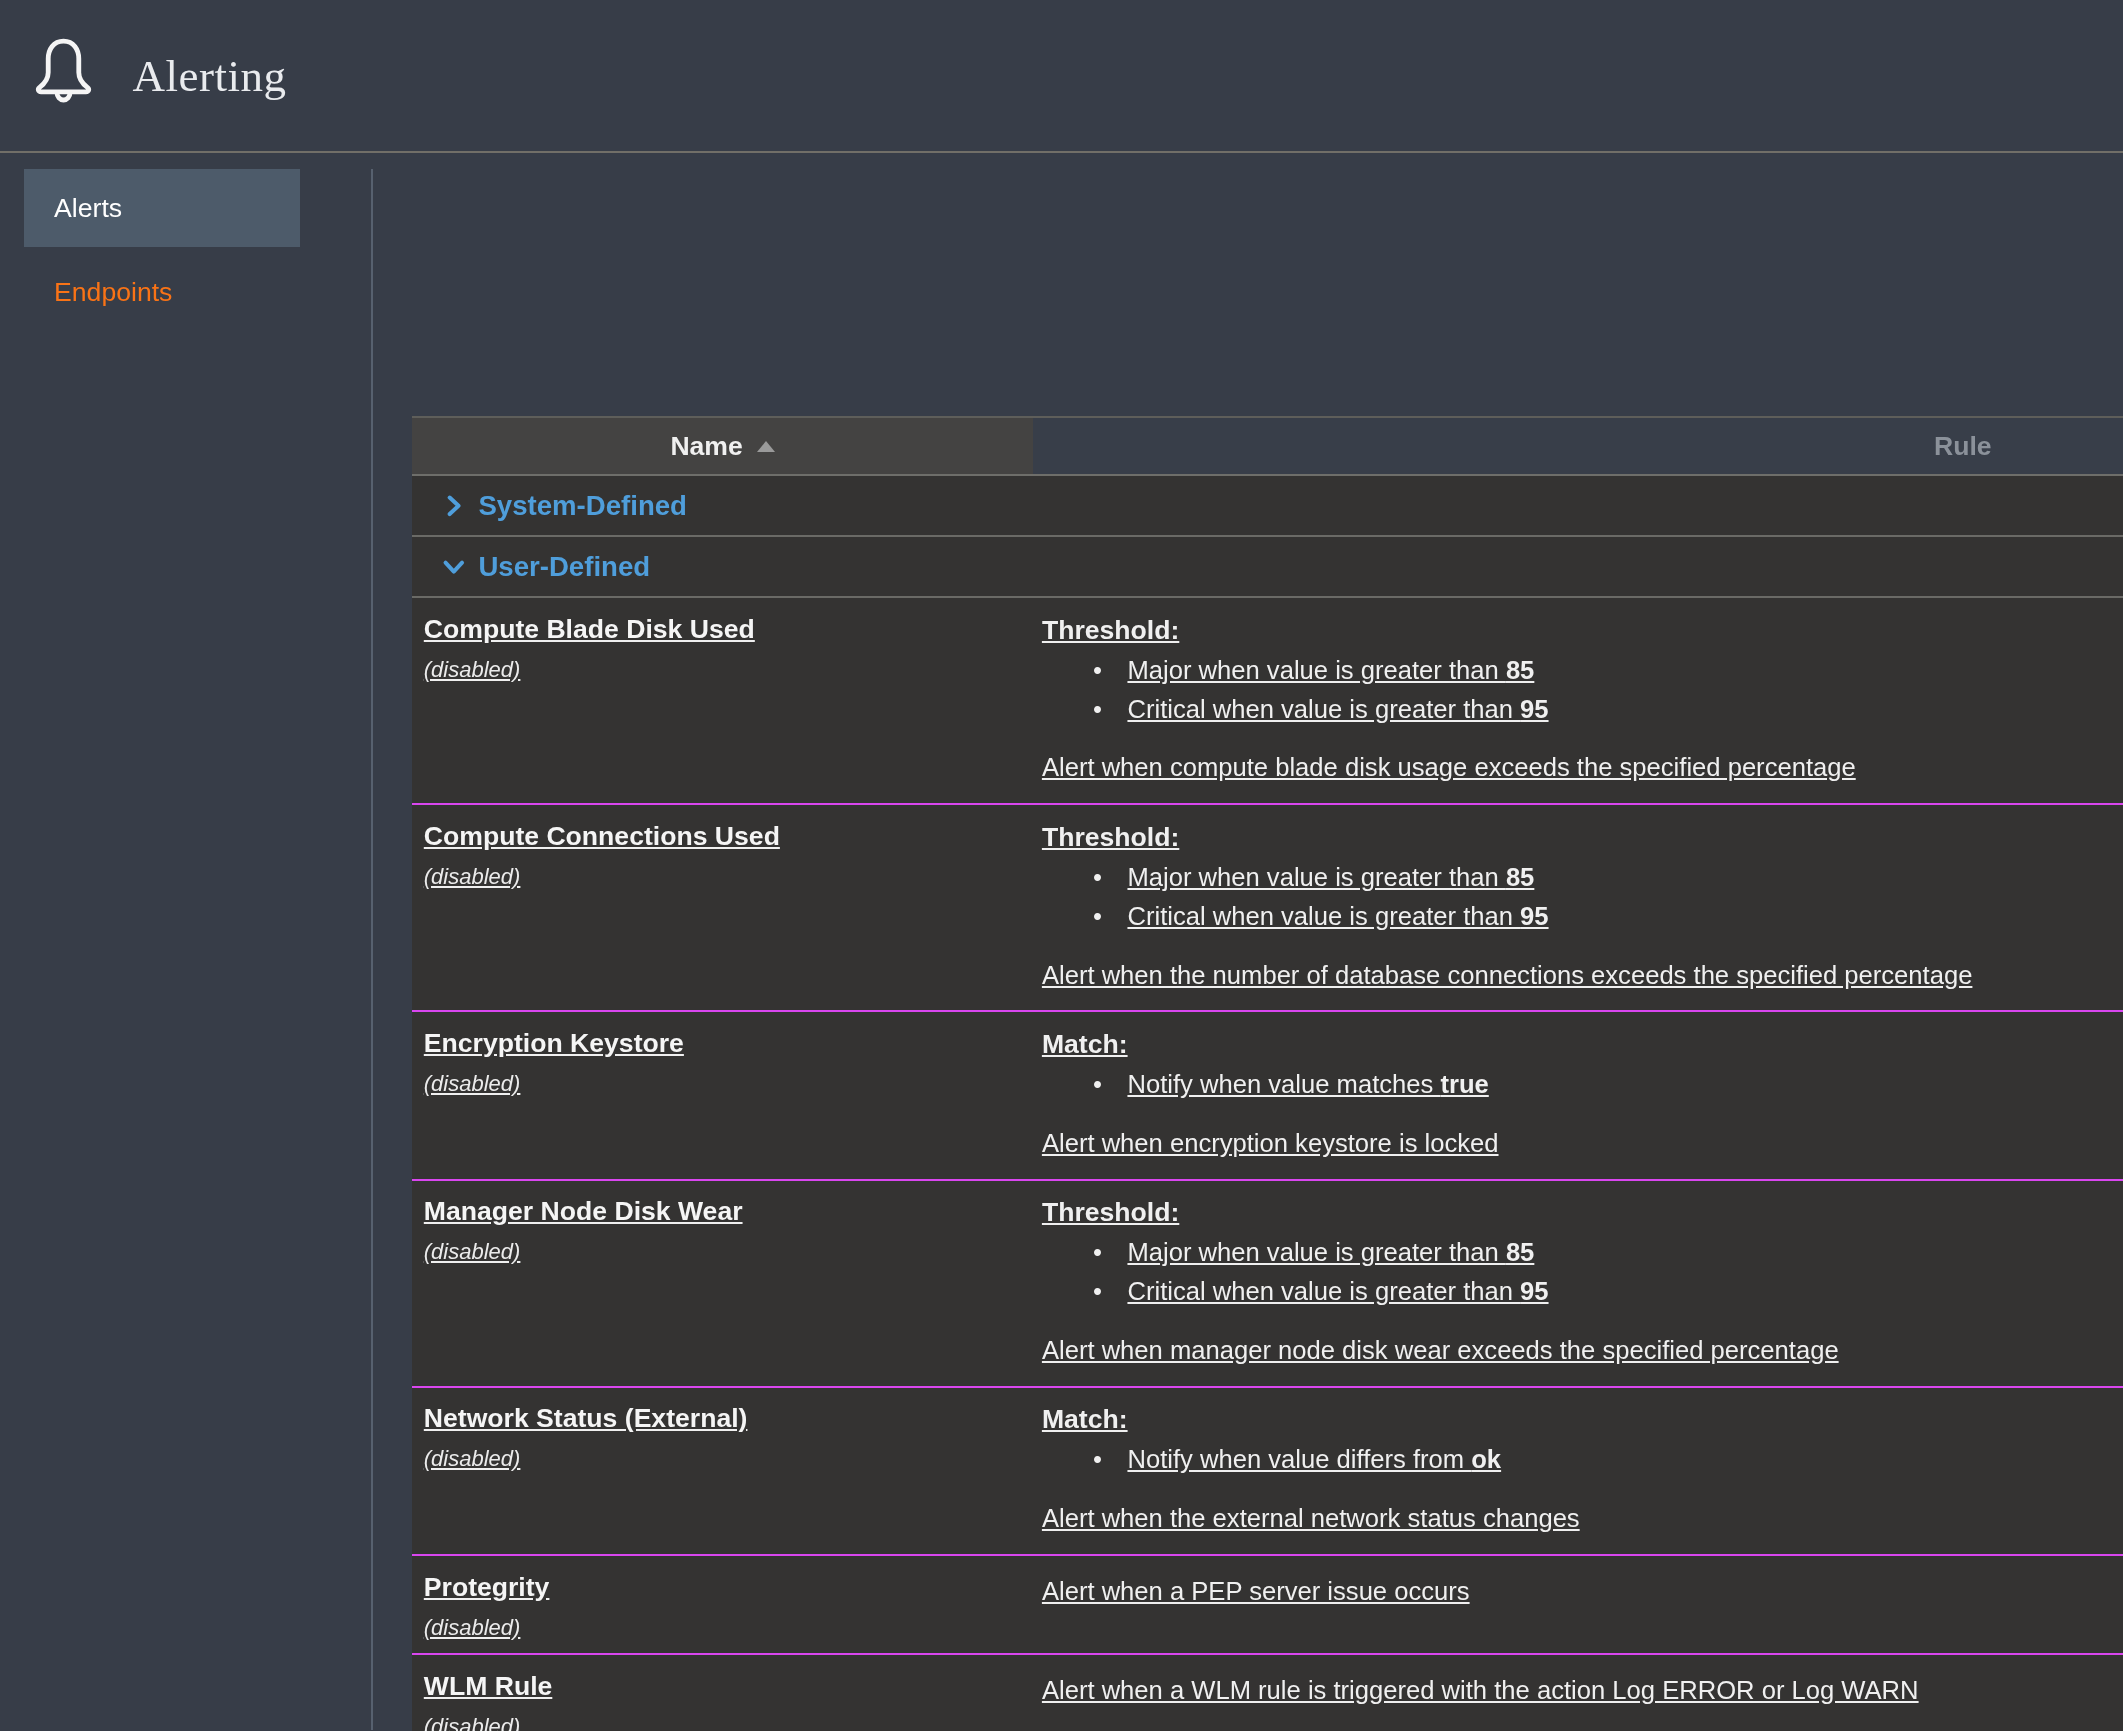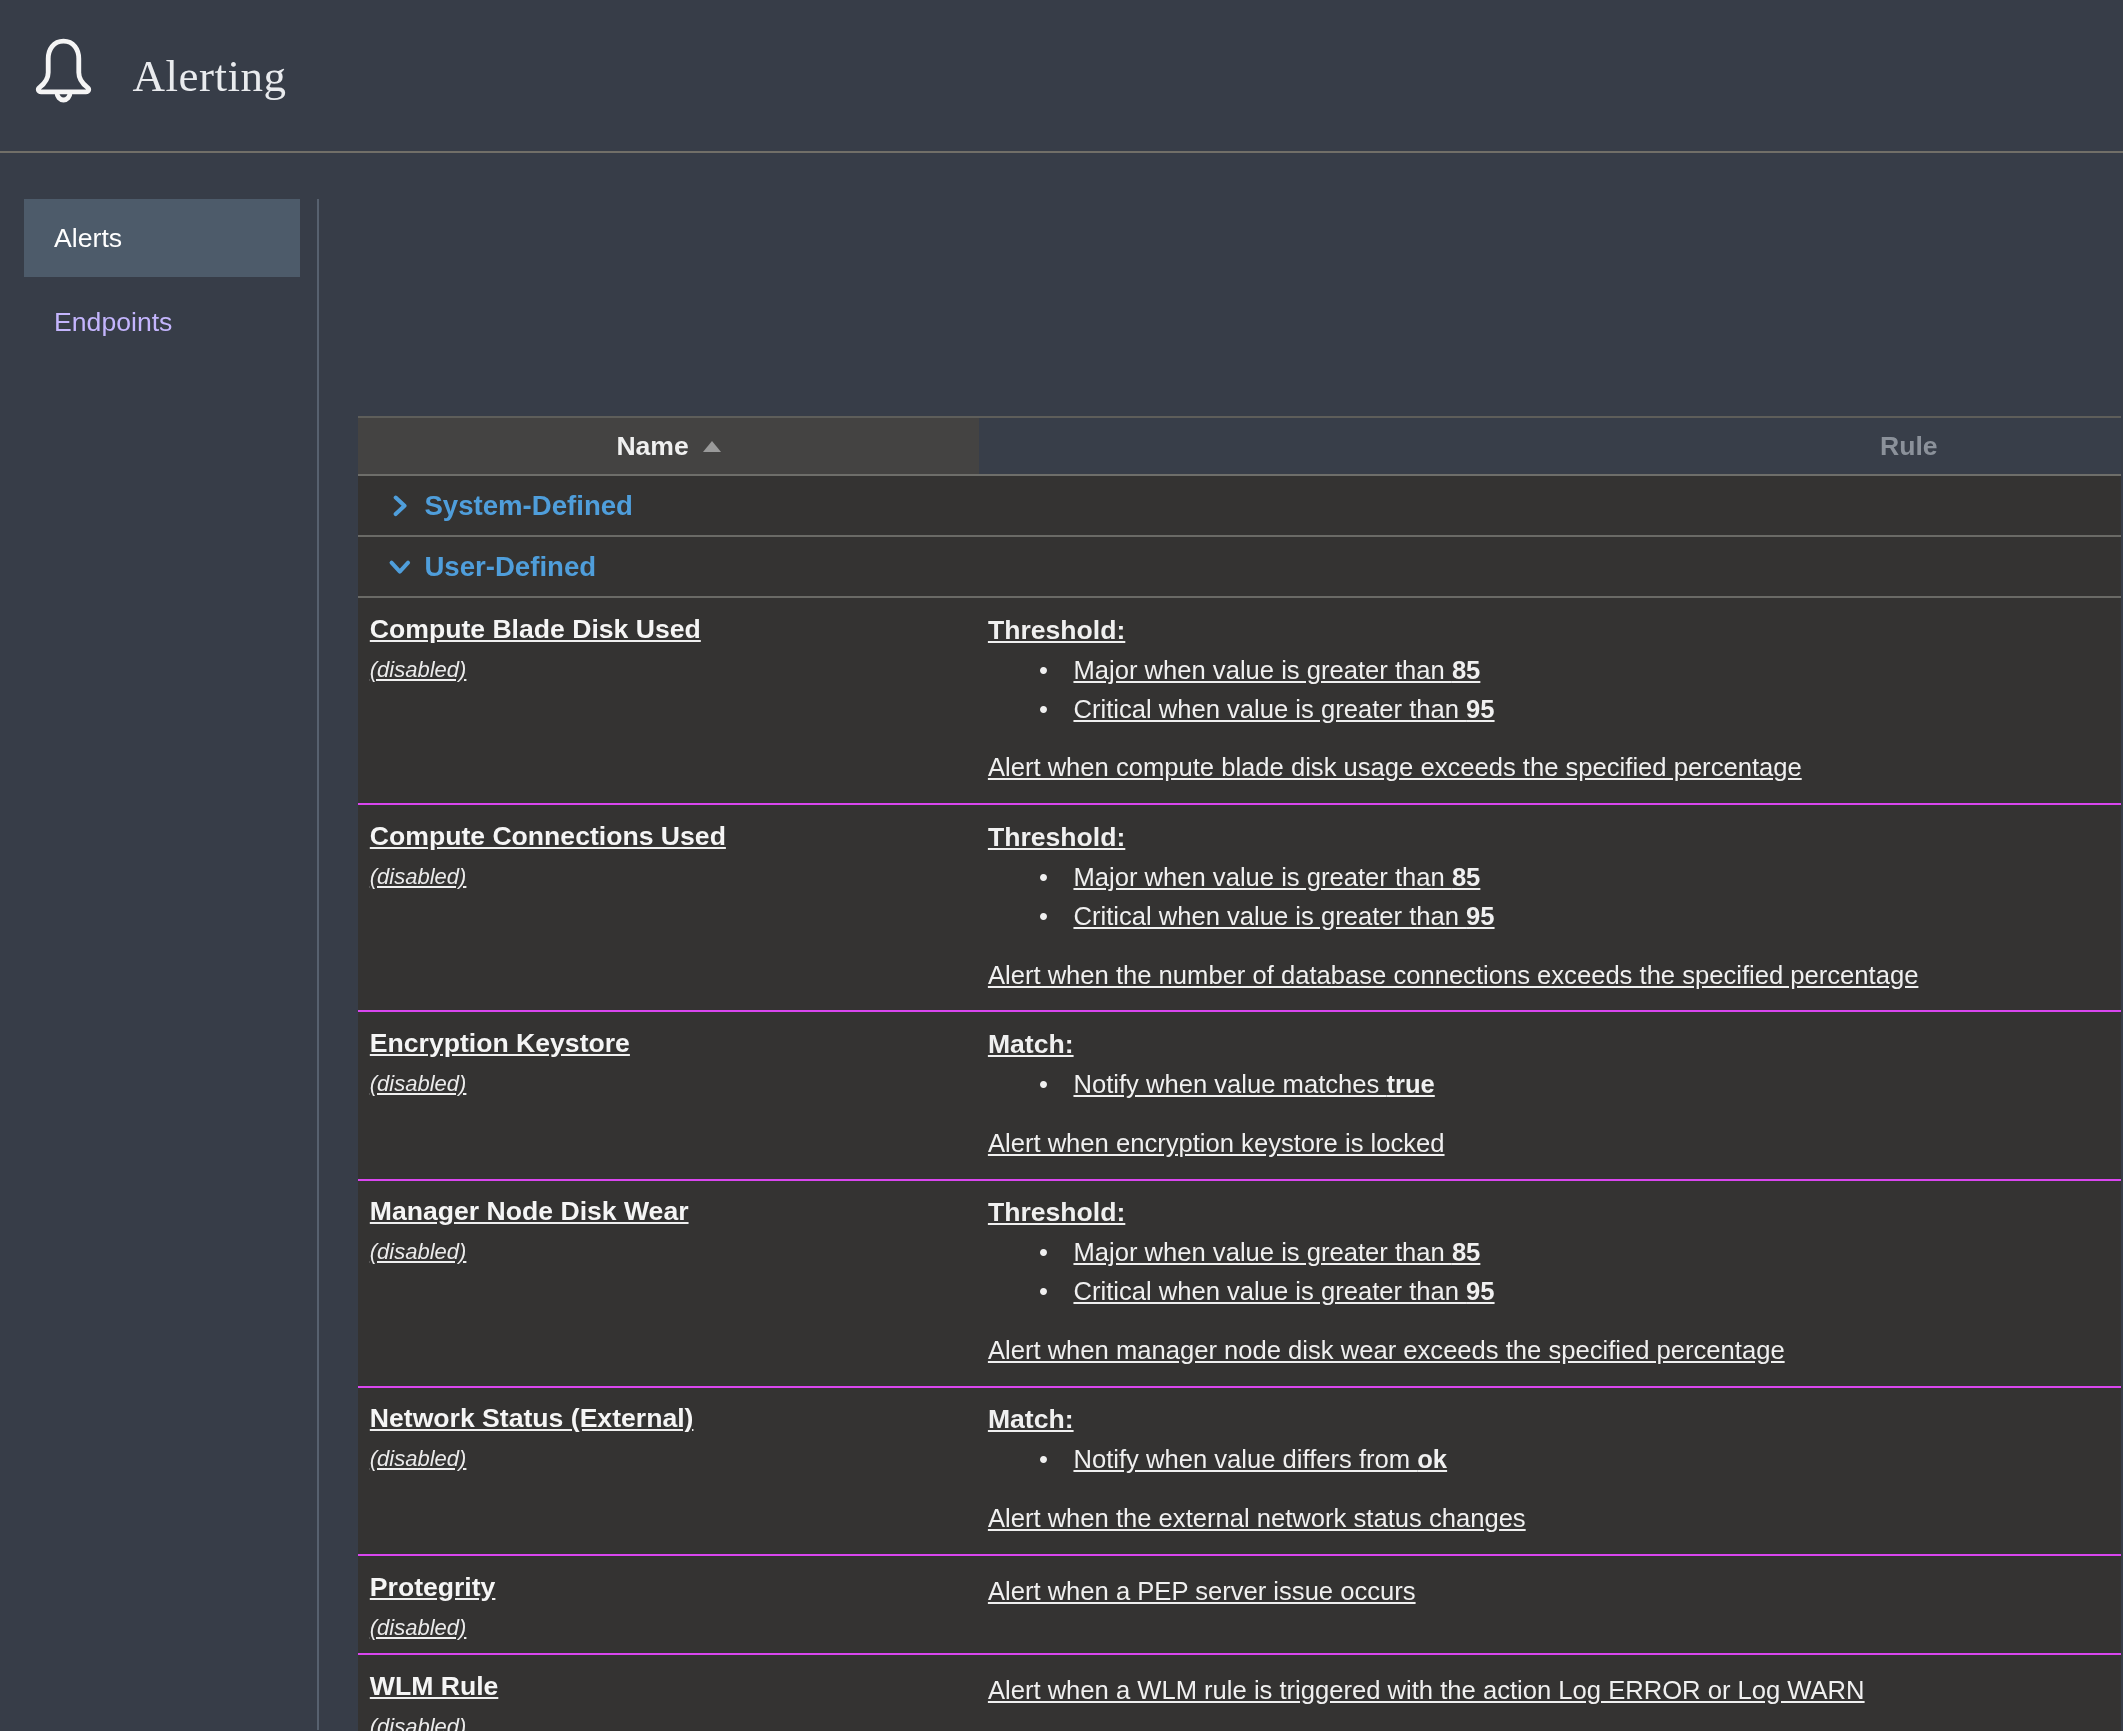--- a/index.html
+++ b/index.html
@@ -17,32 +17,32 @@
     display:flex;align-items:center;
     padding-left:29.6px;box-sizing:border-box;
     border-bottom:2px solid #716f68;
     font-family:Liberation Serif, serif;
   }
   .bell-wrap{width:67px;height:83px;margin-right:36px;flex-shrink:0;}
   .app-title{font-size:45px;color:#e9ebee;font-weight:400;letter-spacing:0.5px;}
   
   .content{display:flex;height:1577px;}
   .sidebar{
-    width:319px;flex-shrink:0;box-sizing:border-box;
-    margin-top:46px;
+    width:373px;flex-shrink:0;box-sizing:border-box;
+    margin-top:16px;
     border-right:2px solid #57616f;
   }
   .nav-item{
     width:276px;margin-left:23.6px;height:78px;
     display:flex;align-items:center;
     padding-left:30.5px;box-sizing:border-box;
     font-size:26.6px;cursor:pointer;
   }
   .nav-item.selected{background:#4d5b6a;color:#ffffff;}
-  .nav-item.link{height:39px;margin-top:25.6px;color:#c4b5fd;}
+  .nav-item.link{height:39px;margin-top:25.6px;color:#f97316;}
   .main{flex:1;padding-top:263px;box-sizing:border-box;}
   
   .alerts-table{
     margin-left:39px;width:1763px;
     border-top:2px solid #5e5e5a;
     box-sizing:border-box;
   }
   .thead{
     display:grid;grid-template-columns:621px 1fr;
     height:56px;border-bottom:2px solid #6e6e6a;

